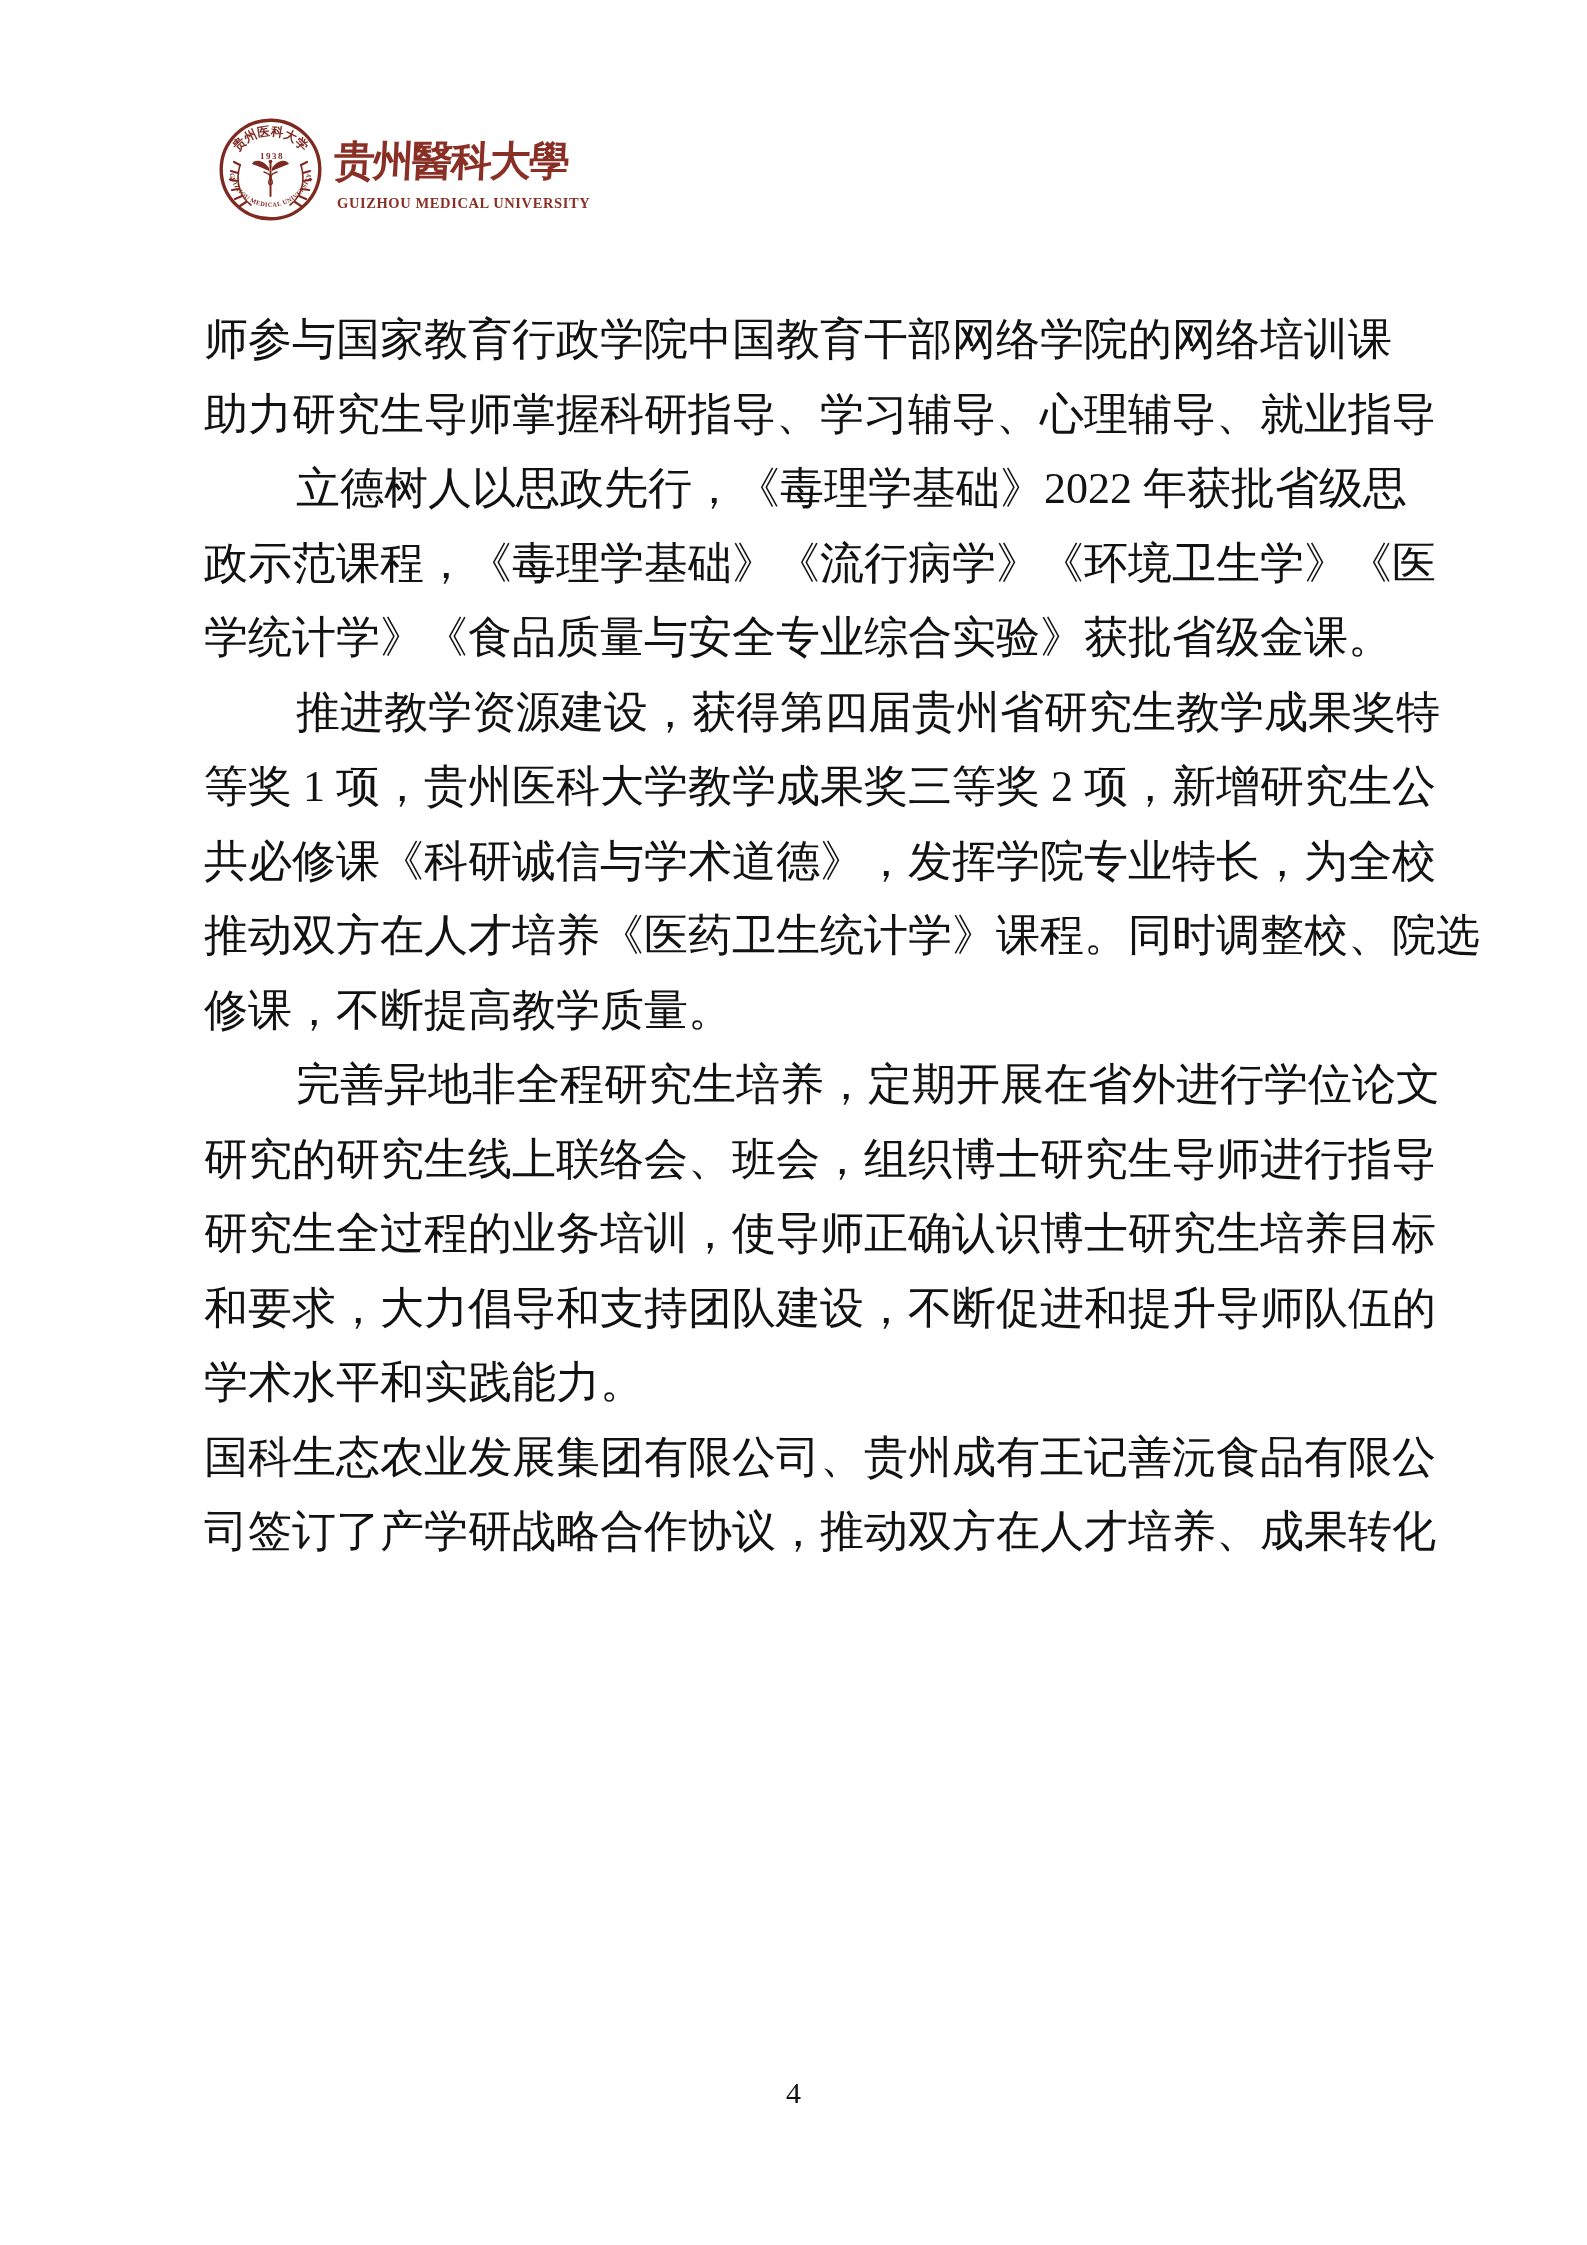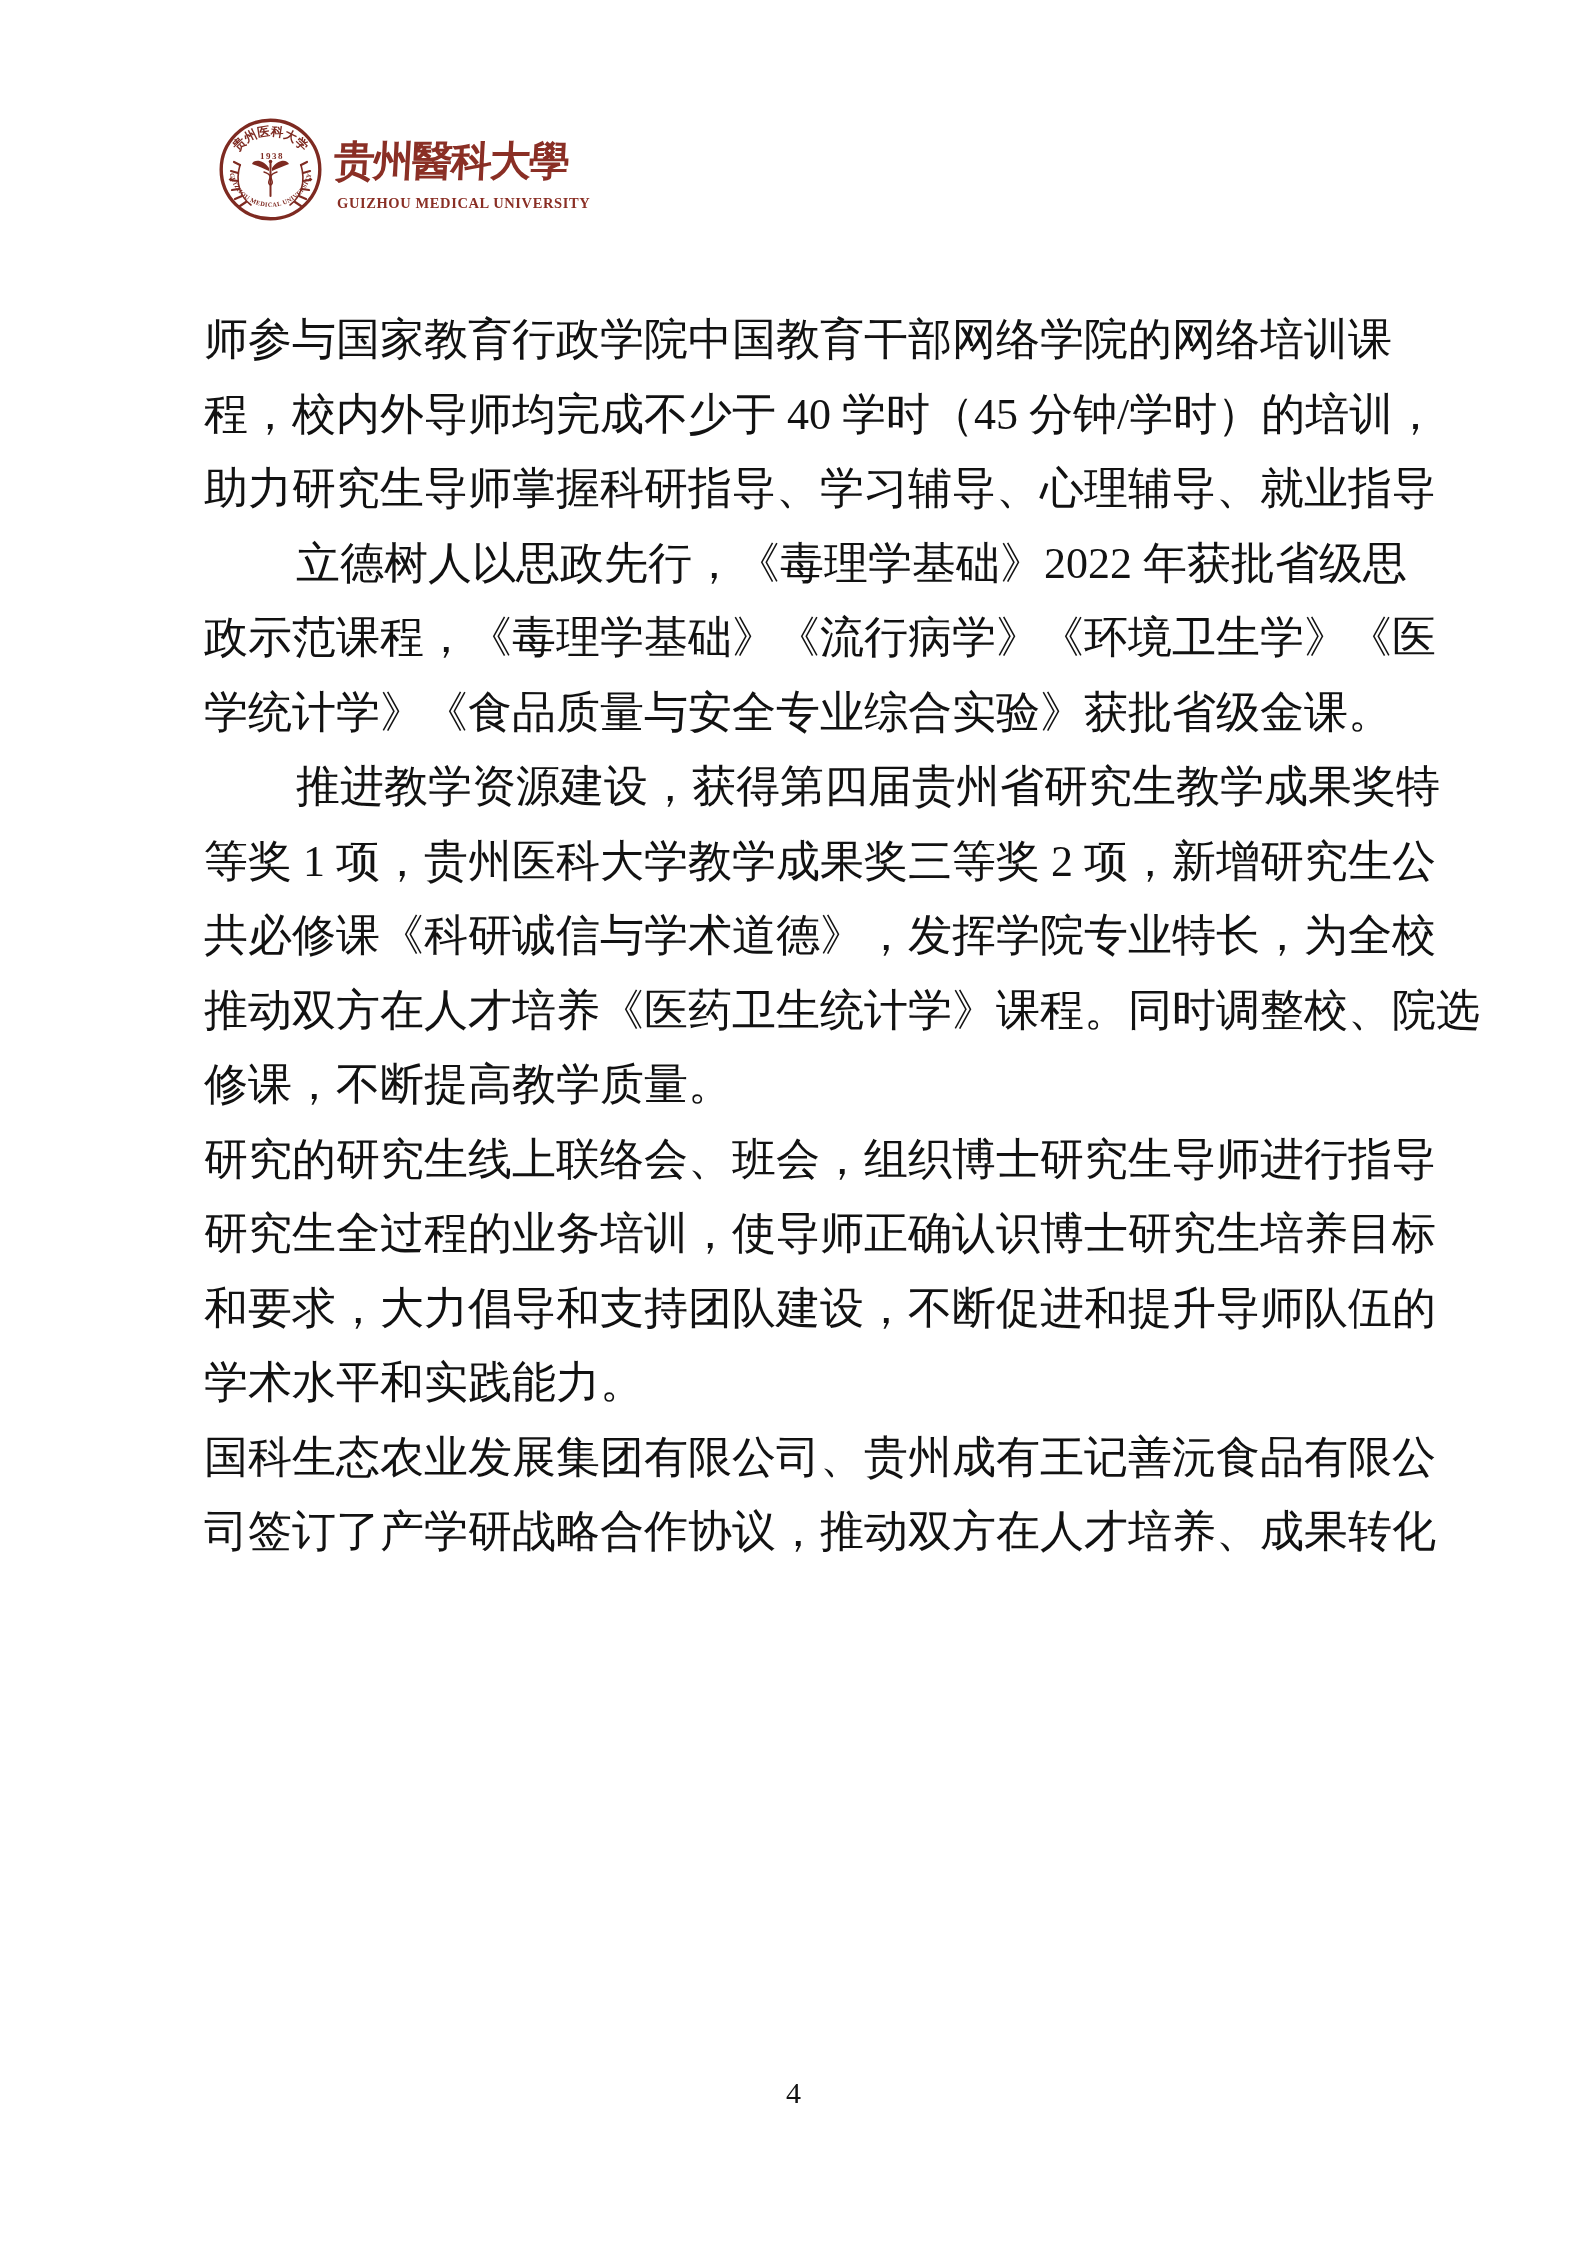--- a/index.html
+++ b/index.html
@@ -81,30 +81,30 @@
     <text font-size="6.3" fill="#7e2a21" font-weight="bold" letter-spacing="0.4">
       <textPath href="#arcBot" startOffset="50%" text-anchor="middle">GUIZHOU MEDICAL UNIVERSITY</textPath>
     </text>
   </svg>
 
   <div class="name-zh">贵州醫科大學</div>
   <div class="name-en">GUIZHOU MEDICAL UNIVERSITY</div>
 
   <div class="body-text">
     <div class="ln j">师参与国家教育行政学院中国教育干部网络学院的网络培训课</div>
-    <div class="ln j">程，校内外导师均完成不少于 40 学时（45 分钟/学时）的培训，</div>
     <div class="ln j">助力研究生导师掌握科研指导、学习辅导、心理辅导、就业指导</div>
     <div class="ln ind j">立德树人以思政先行，《毒理学基础》2022 年获批省级思</div>
     <div class="ln j">政示范课程，《毒理学基础》《流行病学》《环境卫生学》《医</div>
     <div class="ln j">学统计学》《食品质量与安全专业综合实验》获批省级金课。</div>
     <div class="ln ind j">推进教学资源建设，获得第四届贵州省研究生教学成果奖特</div>
     <div class="ln j">等奖 1 项，贵州医科大学教学成果奖三等奖 2 项，新增研究生公</div>
     <div class="ln j">共必修课《科研诚信与学术道德》，发挥学院专业特长，为全校</div>
     <div class="ln j">推动双方在人才培养《医药卫生统计学》课程。同时调整校、院选</div>
     <div class="ln">修课，不断提高教学质量。</div>
+    <div class="ln ind j">完善异地非全程研究生培养，定期开展在省外进行学位论文</div>
     <div class="ln j">研究的研究生线上联络会、班会，组织博士研究生导师进行指导</div>
     <div class="ln j">研究生全过程的业务培训，使导师正确认识博士研究生培养目标</div>
     <div class="ln j">和要求，大力倡导和支持团队建设，不断促进和提升导师队伍的</div>
     <div class="ln">学术水平和实践能力。</div>
     <div class="ln j">国科生态农业发展集团有限公司、贵州成有王记善沅食品有限公</div>
     <div class="ln j">司签订了产学研战略合作协议，推动双方在人才培养、成果转化</div>
   </div>
 
   <div class="page-num">4</div>
 

